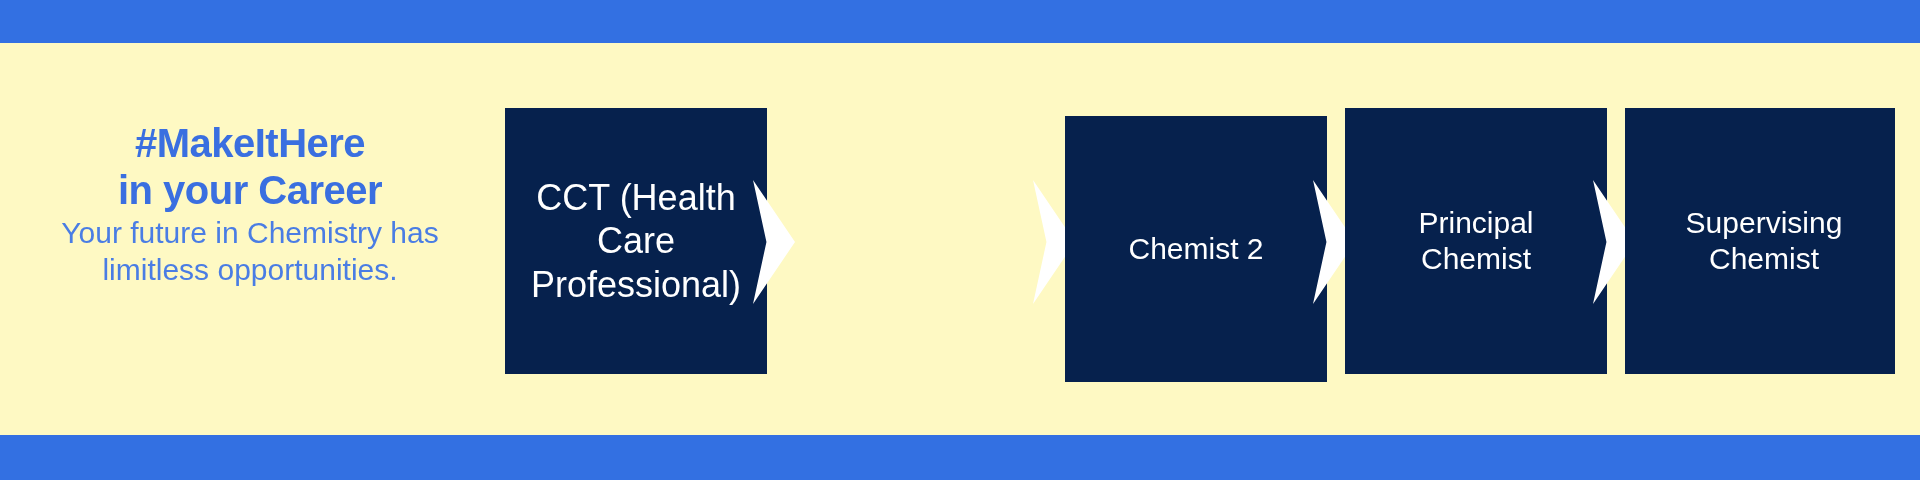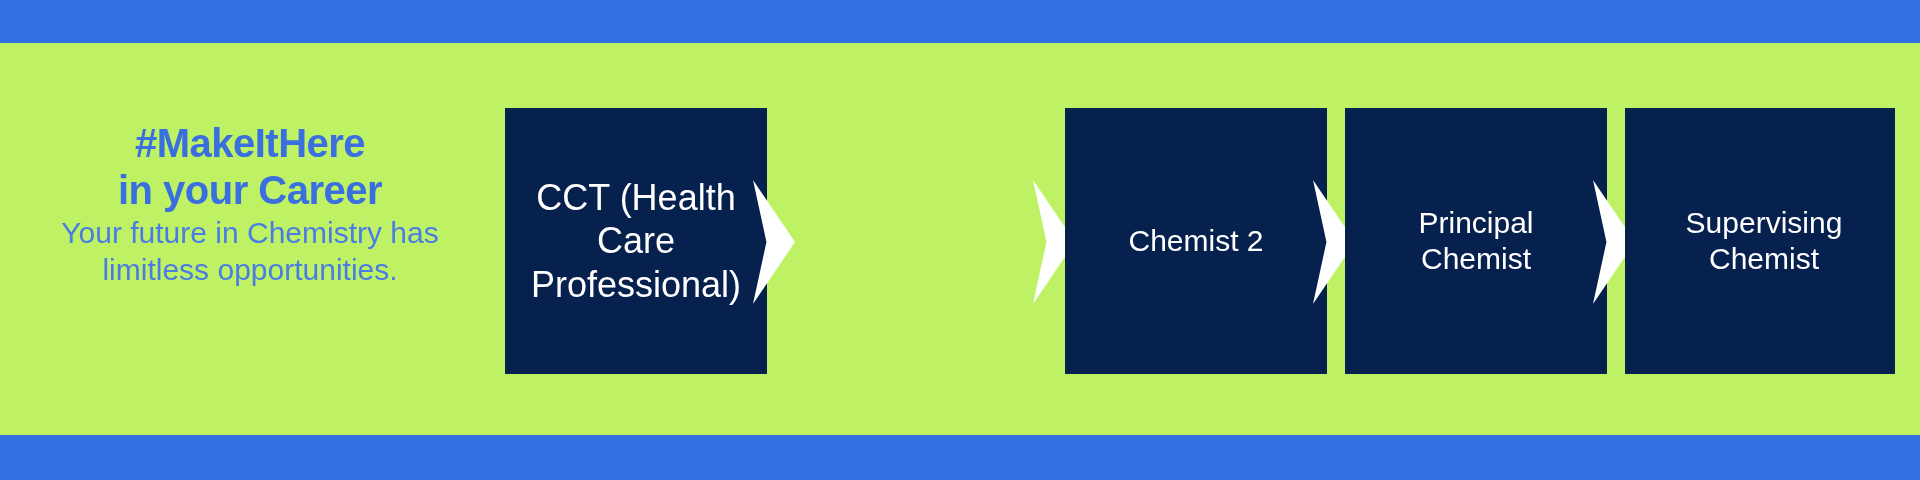--- a/index.html
+++ b/index.html
@@ -5,21 +5,21 @@
   * { margin:0; padding:0; box-sizing:border-box; }
   html, body {
     width:1920px; height:480px;
     background:#ffffff;
     font-family:"Liberation Sans", sans-serif;
     overflow:hidden;
   }
   #banner {
     position:relative;
     width:1920px; height:480px;
-    background:#bef264;
+    background:#fef9c3;
   }
   .bar {
     position:absolute; left:0; width:1920px;
     background:#3370e2;
   }
   #bar-top    { top:0;  height:43px; }
   #bar-bottom { top:435px; height:45px; }
 
   
   #copy {
@@ -98,21 +98,21 @@
 
     <div class="step" style="left:0px;width:262px;">
       <span class="step-label small">CCT (Health
 Care
 Professional)</span>
     </div>
     <div class="arrow" style="left:248px;"></div>
 
     <div class="arrow" style="left:528px;"></div>
 
-    <div class="step" style="left:560px;width:262px;">
+    <div class="step" style="left:560px;width:262px;margin-top:8px;">
       <span class="step-label">Chemist 2</span>
     </div>
     <div class="arrow" style="left:808px;"></div>
 
     <div class="step" style="left:840px;width:262px;">
       <span class="step-label">Principal
 Chemist</span>
     </div>
     <div class="arrow" style="left:1088px;"></div>
 

